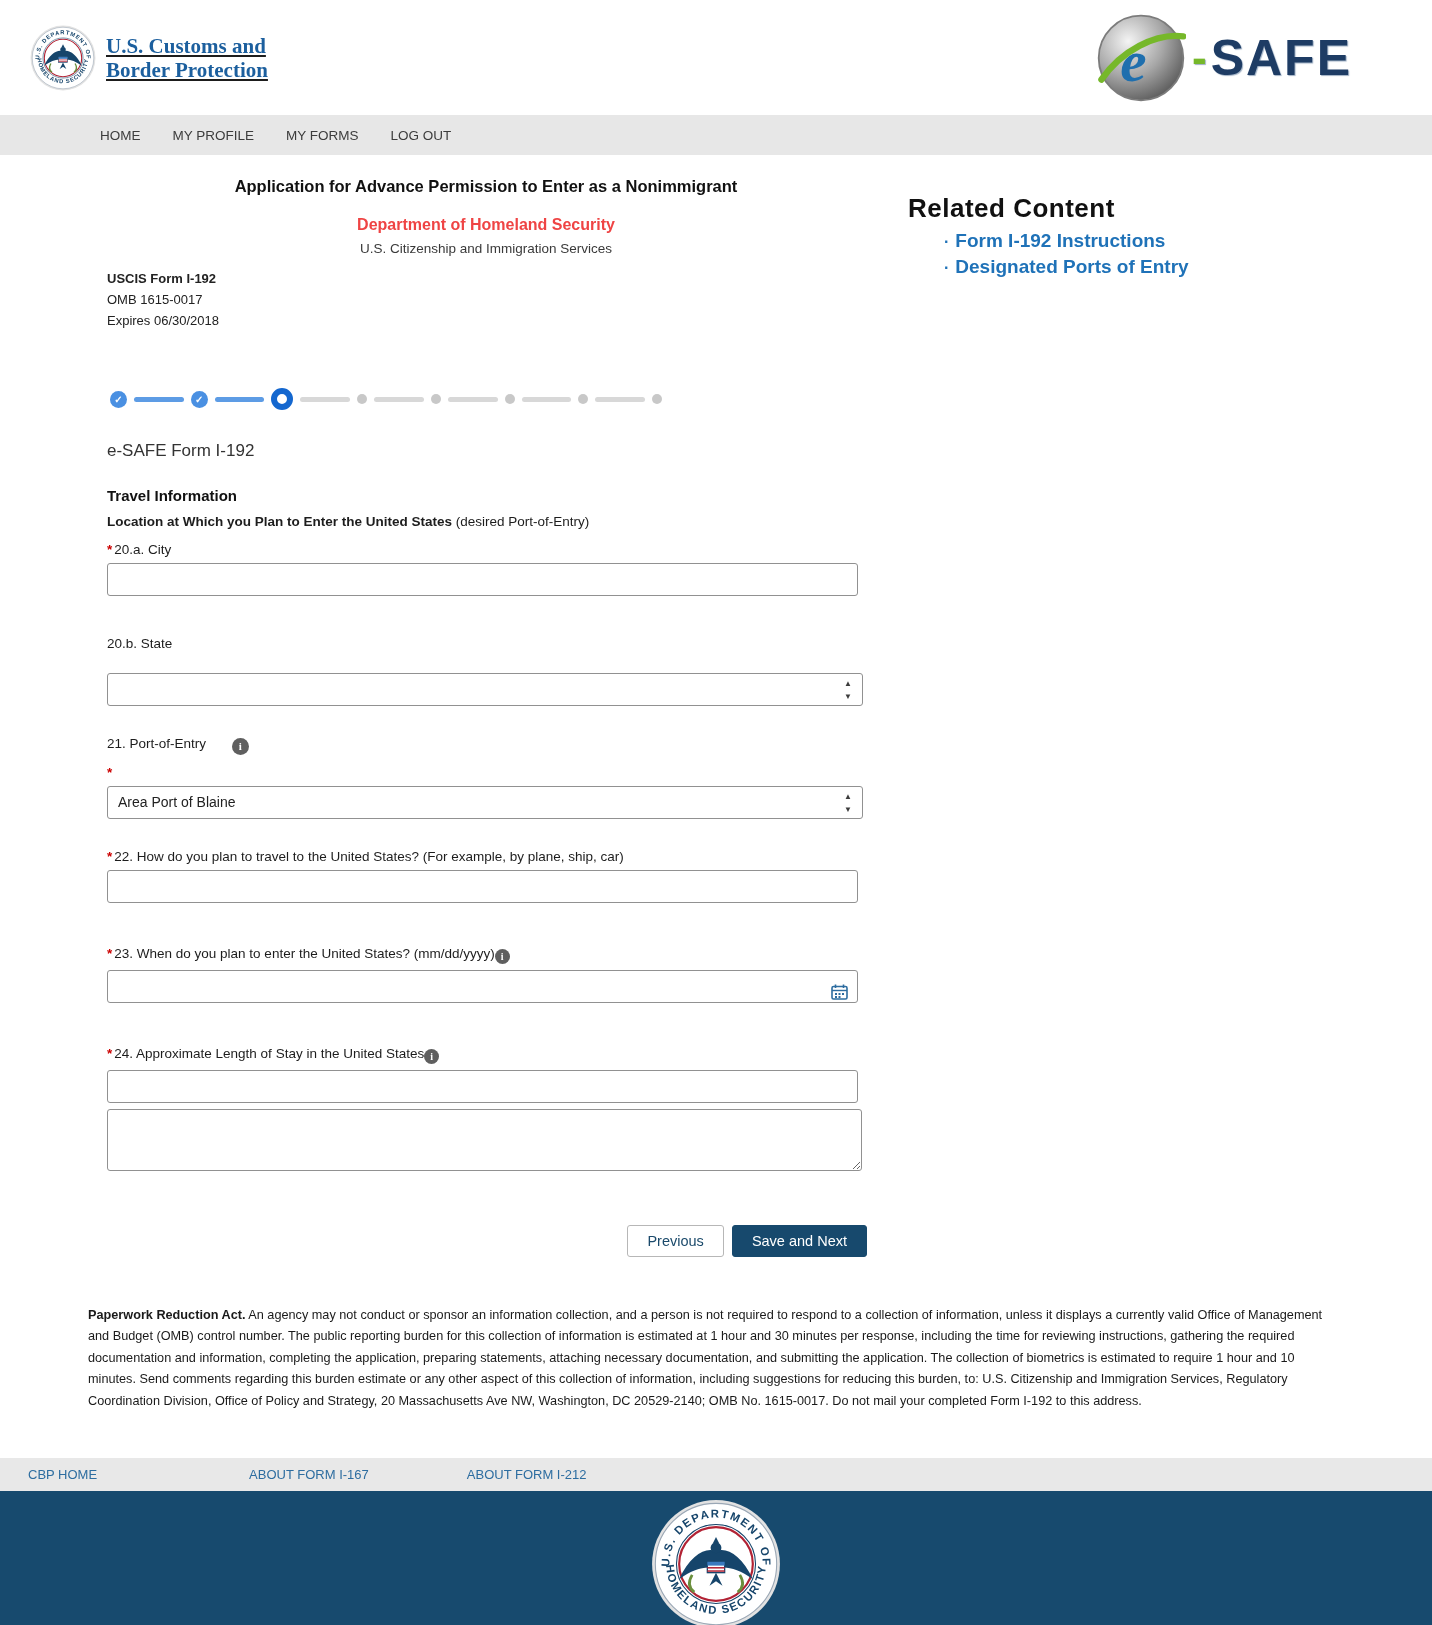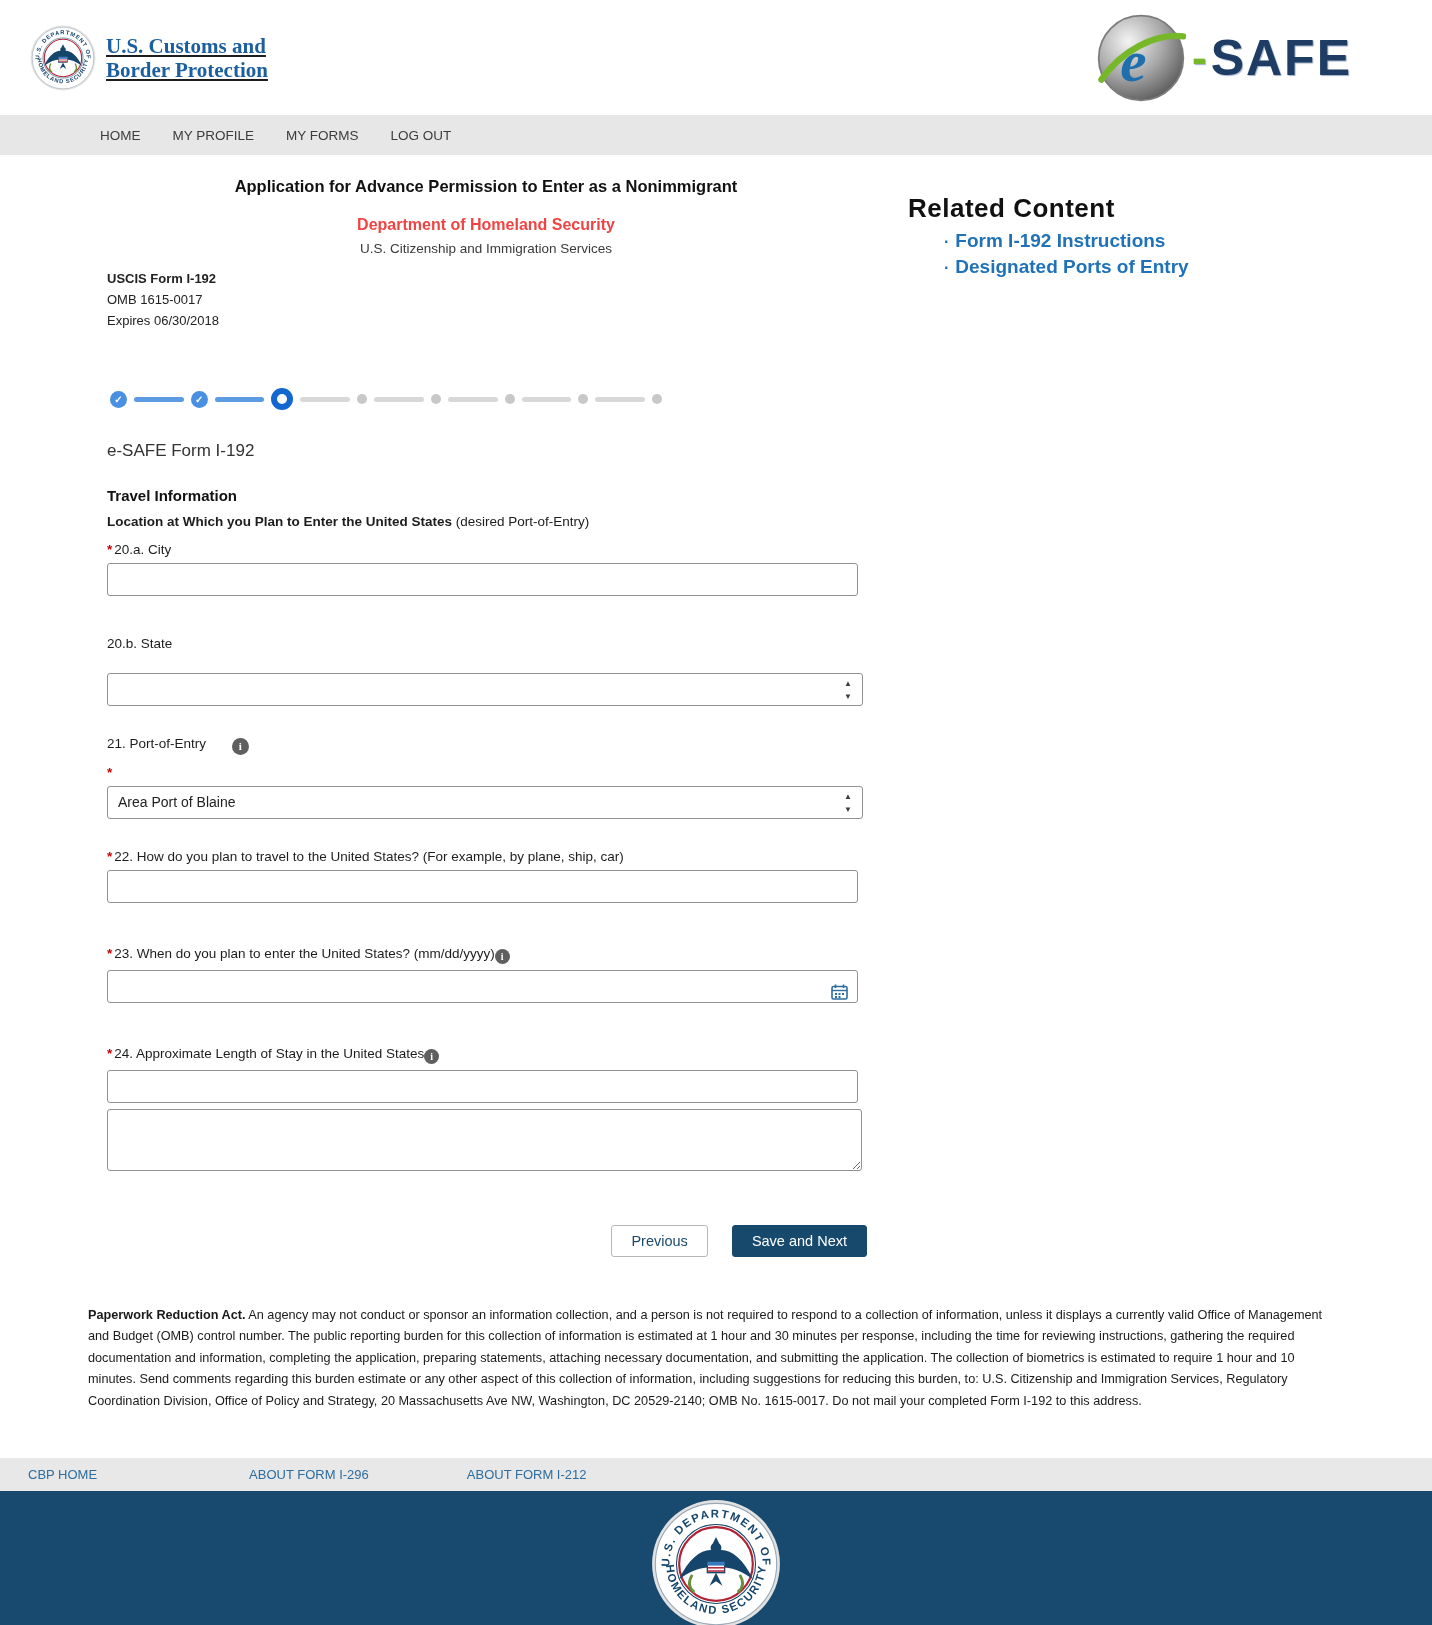--- a/index.html
+++ b/index.html
@@ -84,21 +84,21 @@
   .info-gap { margin-left:22px; width:17px; height:17px; font-size:11px; }
 
   .datewrap { position:relative; width:751px; }
   .datewrap input.text { width:751px; }
   .cal-icon { position:absolute; right:10px; top:14px; width:17px; height:16px; cursor:pointer; }
 
   textarea.area { width:755px; height:62px; border:1px solid #919191; border-radius:3px;
                   margin-top:6px; font-size:14px; padding:6px 10px; resize:vertical;
                   font-family:"Liberation Sans", sans-serif; display:block; }
 
-  .btn-row { width:760px; display:flex; justify-content:flex-end; gap:24px; margin-top:54px; }
+  .btn-row { width:760px; display:flex; justify-content:flex-end; gap:8px; margin-top:54px; }
   .btn { font-size:14.5px; border-radius:3px; padding:7px 19px; cursor:pointer;
          font-family:"Liberation Sans", sans-serif; }
   .btn.secondary { background:#fff; border:1px solid #b7b7b7; color:#1b4a6b; }
   .btn.primary { background:#17496d; border:1px solid #17496d; color:#fff; }
 
   
   .prad { margin:48px 88px 0 88px; font-size:12.7px; line-height:21.5px; color:#1a1a1a; }
   .prad .b { font-weight:bold; }
 
   
@@ -302,21 +302,21 @@
   </div>
 
 </main>
 
 <p class="prad">
   <span class="b">Paperwork Reduction Act.</span><span> An agency may not conduct or sponsor an information collection, and a person is not required to respond to a collection of information, unless it displays a currently valid Office of Management and Budget (OMB) control number.  The public reporting burden for this collection of information is estimated at 1 hour and 30 minutes per response, including the time for reviewing instructions, gathering the required documentation and information, completing the application, preparing statements, attaching necessary documentation, and submitting the application.  The collection of biometrics is estimated to require 1 hour and 10 minutes.  Send comments regarding this burden estimate or any other aspect of this collection of information, including suggestions for reducing this burden, to:  U.S. Citizenship and Immigration Services, Regulatory Coordination Division, Office of Policy and Strategy, 20 Massachusetts Ave NW, Washington, DC 20529-2140; OMB No. 1615-0017.  Do not mail your completed Form I-192 to this address.</span>
 </p>
 
 <div class="linkbar">
   <a href="#">CBP HOME</a>
-  <a href="#">ABOUT FORM I-296</a>
+  <a href="#">ABOUT FORM I-167</a>
   <a href="#">ABOUT FORM I-212</a>
 </div>
 
 <footer class="navy-footer">
   <svg class="seal-lg">
       <use href="#dhs-seal"></use>
     </svg>
 </footer>
 
 </body></html>

